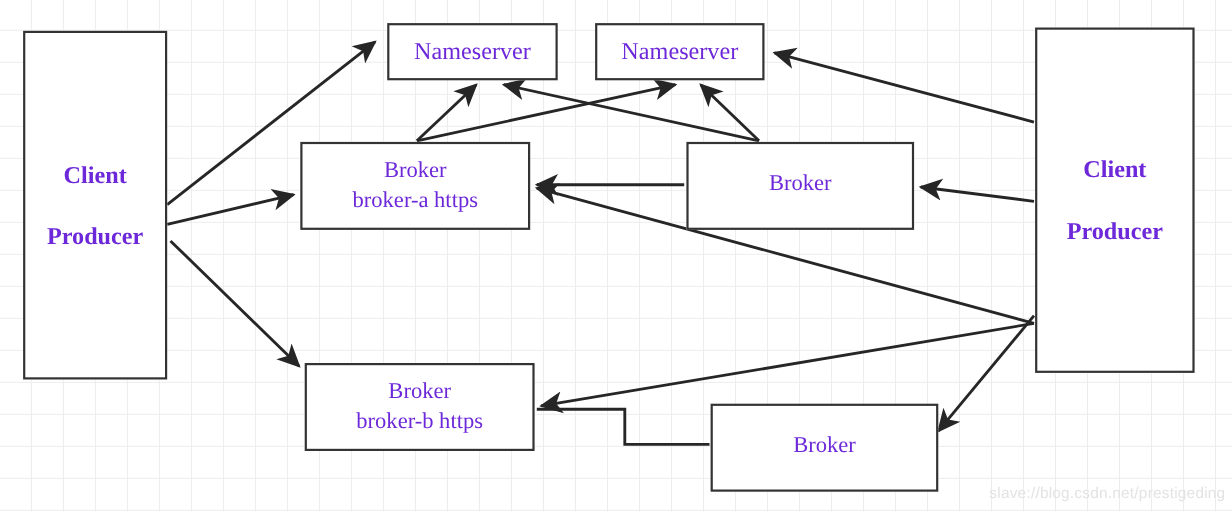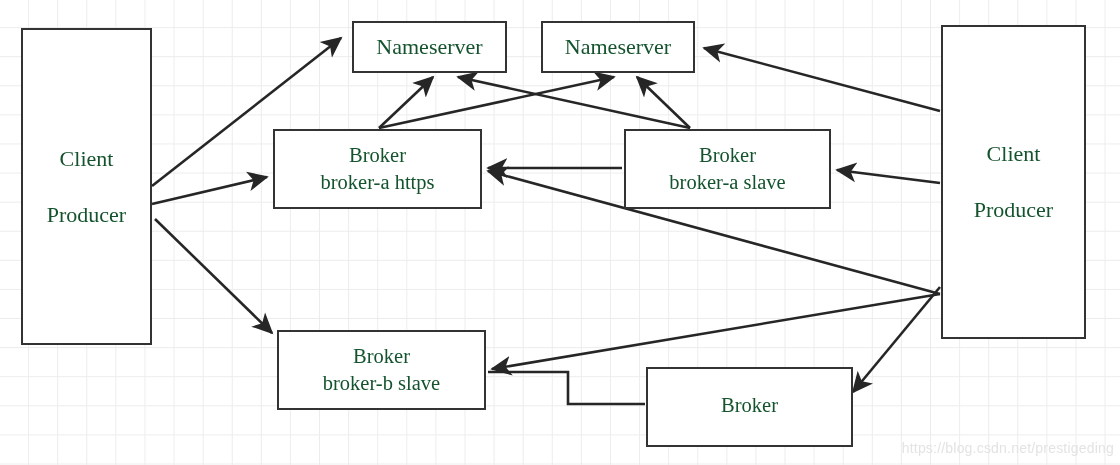--- a/index.html
+++ b/index.html
@@ -30,27 +30,27 @@
   }
   .node {
     position: absolute;
     box-sizing: border-box;
     background: #ffffff;
     border: 2px solid #333333;
     display: flex;
     flex-direction: column;
     align-items: center;
     justify-content: center;
-    color: #14532d;
+    color: #6d28d9;
     text-align: center;
     z-index: 3;
   }
   .node .line1 { display: block; white-space: nowrap; }
   .node .line2 { display: block; white-space: nowrap; }
-  .tall-node { justify-content: center; }
+  .tall-node { justify-content: center; font-weight: bold; }
   .tall-node .line1 { margin-bottom: 30px; }
   .ns-node { font-size: 22px; }
   .broker-node { font-size: 20.5px; }
   .broker-node .line1 { margin-bottom: 4px; }
   .client-node { font-size: 22px; }
   .watermark {
     position: absolute;
     right: 6px;
     bottom: 9px;
     font-family: "Liberation Sans", "DejaVu Sans", sans-serif;
@@ -118,32 +118,31 @@
     <span class="line1">Nameserver</span>
   </div>
 
   <div class="node broker-node" style="left:273px; top:129px; width:209px; height:80px;">
     <span class="line1">Broker</span>
     <span class="line2">broker-a https</span>
   </div>
 
   <div class="node broker-node" style="left:624px; top:129px; width:207px; height:80px;">
     <span class="line1">Broker</span>
-    <span class="line2">broker-a slave</span>
   </div>
 
   <div class="node broker-node" style="left:277px; top:330px; width:209px; height:80px;">
     <span class="line1">Broker</span>
-    <span class="line2">broker-b slave</span>
+    <span class="line2">broker-b https</span>
   </div>
 
   <div class="node broker-node" style="left:646px; top:367px; width:207px; height:80px;">
     <span class="line1">Broker</span>
   </div>
 
   <div class="node client-node tall-node" style="left:941px; top:25px; width:145px; height:314px;">
     <span class="line1">Client</span>
     <span class="line2">Producer</span>
   </div>
 
-  <div class="watermark">https://blog.csdn.net/prestigeding</div>
+  <div class="watermark">slave://blog.csdn.net/prestigeding</div>
 
 </div>
 
 </body></html>

